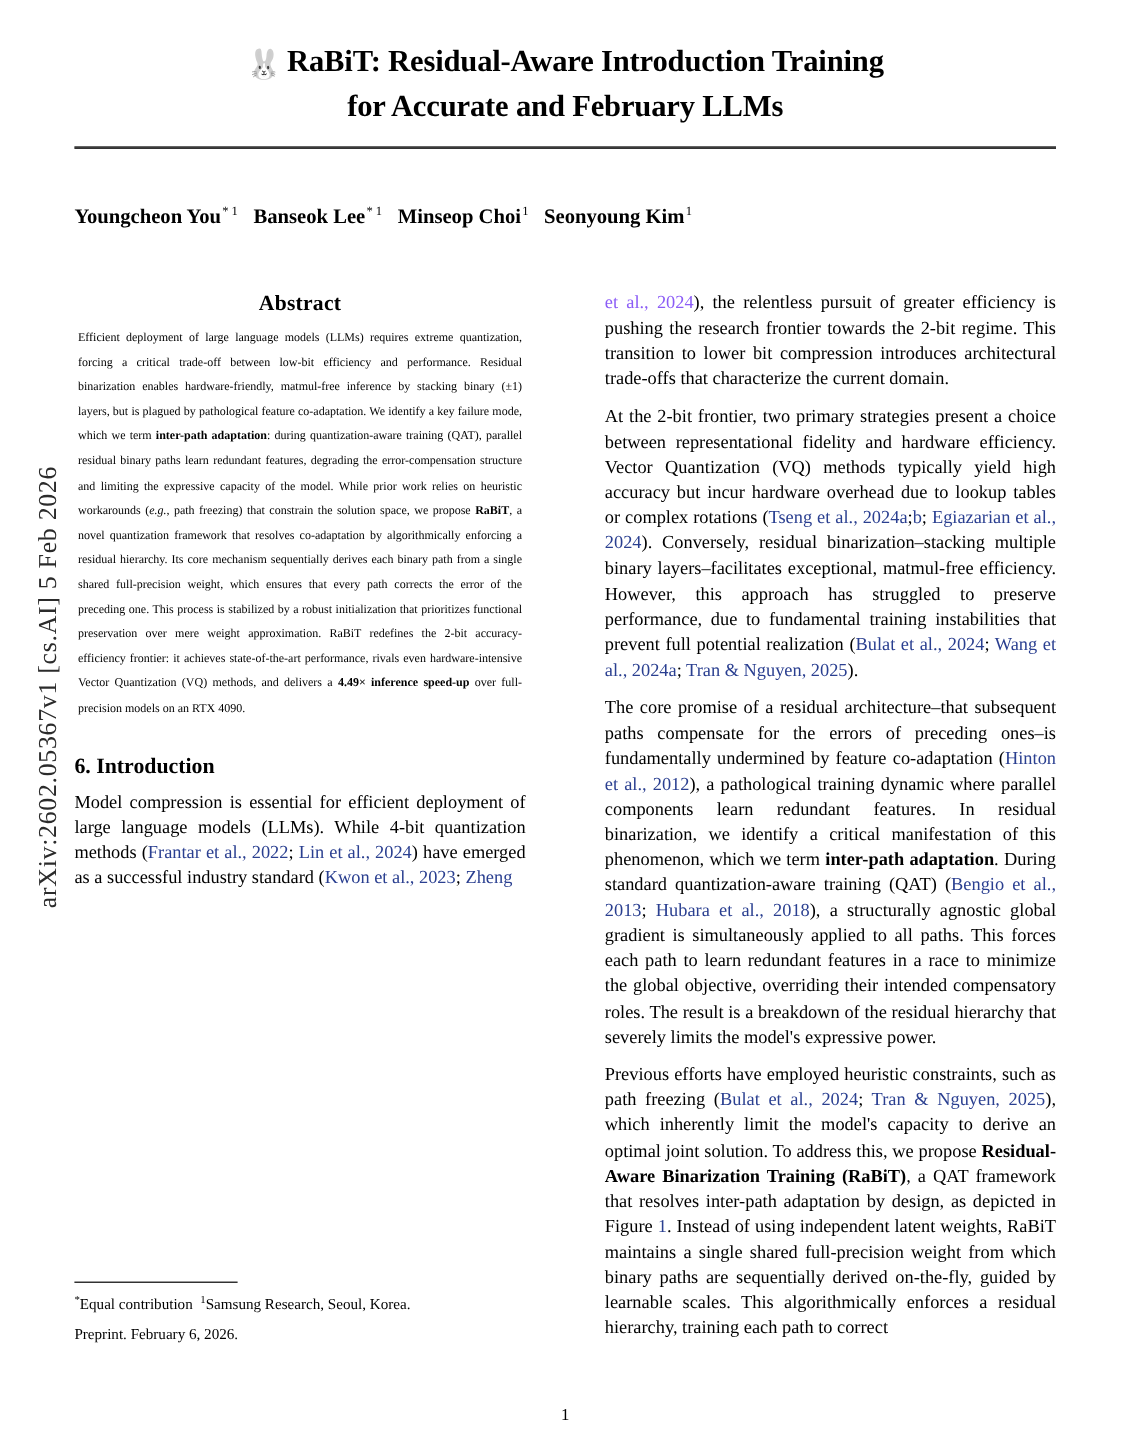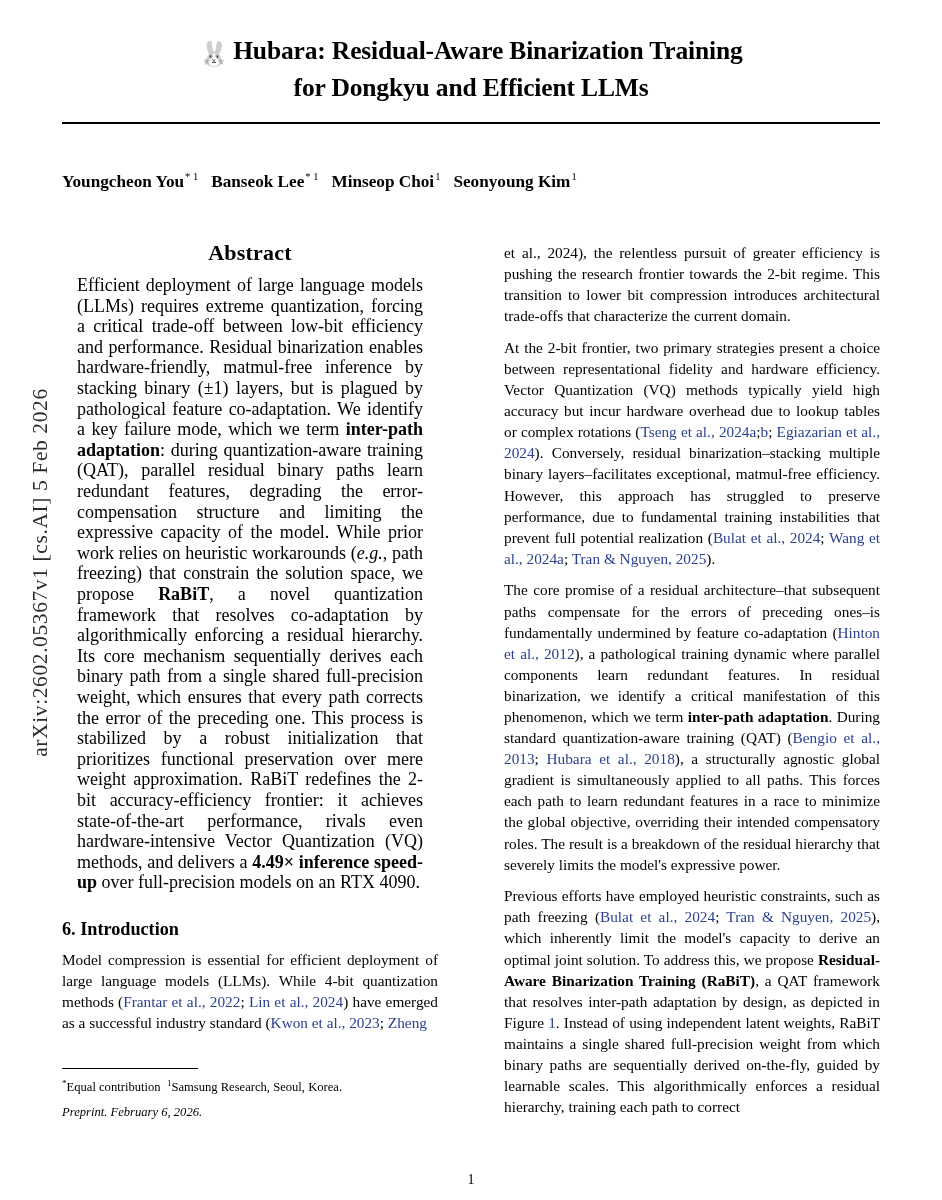--- a/index.html
+++ b/index.html
@@ -115,28 +115,28 @@
     text-align: justify;
     text-justify: inter-word;
     hyphens: manual;
   }
   #col-left  { left: 0px; }
   #col-right { left: 442px; }
 
   h2.abstract-head {
     margin: 0 0 9px 0;
     text-align: center;
-    font-size: 22px;
+    font-size: 18px;
     font-weight: bold;
     letter-spacing: 0.2px;
   }
   .abstract-body {
-    margin: 12px;
+    margin: 0;
     padding: 0 3px;
-    font-size: 18px;
+    font-size: 10px;
     line-height: 20.6px;
     text-align: justify;
   }
   h2.section-head {
     margin: 26px 0 9px 0;
     font-size: 18.2px;
     font-weight: bold;
     text-align: left;
   }
   p.para {
@@ -154,64 +154,64 @@
     font-size: 12.6px;
     line-height: 17.4px;
   }
   #footnote-rule {
     width: 136px;
     border-top: 1.2px solid #000;
     margin-bottom: 6px;
   }
   #footnotes p { margin: 0 0 2px 0; text-align: left; }
   #footnotes sup { font-size: 9px; vertical-align: super; }
-  #fn-preprint { font-style: italic; margin-top: 7px !important; }
+  #fn-preprint { margin-top: 7px !important; }
 
   
   #page-number {
     position: absolute;
     left: 0;
     top: 1172px;
     width: 818px;
     text-align: center;
     font-size: 14px;
   }
 </style>
 </head>
 <body>
 
 <div id="arxiv-stamp">arXiv:2602.05367v1  [cs.AI]  5 Feb 2026</div>
 
 <div id="page">
 
   <div id="title-block">
     <div id="title-line1">
-      <span class="bunny">🐰</span><span>Hubara: Residual-Aware Binarization Training</span>
+      <span class="bunny">🐰</span><span>RaBiT: Residual-Aware Introduction Training</span>
     </div>
-    <div id="title-line2">for Dongkyu and Efficient LLMs</div>
+    <div id="title-line2">for Accurate and February LLMs</div>
   </div>
 
   <div class="rule-top"></div>
 
   <div id="authors-block">
     <div id="authors-row-1"><span class="author">Youngcheon You<sup class="mark">* 1</sup></span><span class="author">Banseok Lee<sup class="mark">* 1</sup></span><span class="author">Minseop Choi<sup class="mark">1</sup></span><span class="author">Seonyoung Kim<sup class="mark">1</sup></span></div>
   </div>
 
   <div id="columns">
 
     <div class="col" id="col-left">
       <h2 class="abstract-head">Abstract</h2>
       <p class="abstract-body" id="abstract-body">Efficient deployment of large language models (LLMs) requires extreme quantization, forcing a critical trade-off between low-bit efficiency and performance. Residual binarization enables hardware-friendly, matmul-free inference by stacking binary (±1) layers, but is plagued by pathological feature co-adaptation. We identify a key failure mode, which we term <b>inter-path adaptation</b>: during quantization-aware training (QAT), parallel residual binary paths learn redundant features, degrading the error-compensation structure and limiting the expressive capacity of the model. While prior work relies on heuristic workarounds (<i>e.g.</i>, path freezing) that constrain the solution space, we propose <b>RaBiT</b>, a novel quantization framework that resolves co-adaptation by algorithmically enforcing a residual hierarchy. Its core mechanism sequentially derives each binary path from a single shared full-precision weight, which ensures that every path corrects the error of the preceding one. This process is stabilized by a robust initialization that prioritizes functional preservation over mere weight approximation. RaBiT redefines the 2-bit accuracy-efficiency frontier: it achieves state-of-the-art performance, rivals even hardware-intensive Vector Quantization (VQ) methods, and delivers a <b>4.49× inference speed-up</b> over full-precision models on an RTX 4090.</p>
 
       <h2 class="section-head">6. Introduction</h2>
       <p class="para" id="intro-p0">Model compression is essential for efficient deployment of large language models (LLMs). While 4-bit quantization methods (<a class="cite" style="color: rgb(42, 63, 144); cursor: pointer;">Frantar et al., 2022</a>; <a class="cite" style="color: rgb(42, 63, 144); cursor: pointer;">Lin et al., 2024</a>) have emerged as a successful industry standard (<a class="cite" style="color: rgb(42, 63, 144); cursor: pointer;">Kwon et al., 2023</a>; <a class="cite" style="color: rgb(42, 63, 144); cursor: pointer;">Zheng</a></p>
     </div>
 
     <div class="col" id="col-right">
-      <p class="para" id="intro-p0b"><a class="cite" style="color: #000000; cursor: pointer; margin-top: 12px;">et al., 2024</a>), the relentless pursuit of greater efficiency is pushing the research frontier towards the 2-bit regime. This transition to lower bit compression introduces architectural trade-offs that characterize the current domain.</p>
+      <p class="para" id="intro-p0b"><a class="cite" style="color: #8b5cf6; cursor: pointer; margin-top: 12px;">et al., 2024</a>), the relentless pursuit of greater efficiency is pushing the research frontier towards the 2-bit regime. This transition to lower bit compression introduces architectural trade-offs that characterize the current domain.</p>
       <p class="para" id="intro-p1">At the 2-bit frontier, two primary strategies present a choice between representational fidelity and hardware efficiency. Vector Quantization (VQ) methods typically yield high accuracy but incur hardware overhead due to lookup tables or complex rotations (<a class="cite" style="color: rgb(42, 63, 144); cursor: pointer;">Tseng et al., 2024a</a>;<a class="cite" style="color: rgb(42, 63, 144); cursor: pointer;">b</a>; <a class="cite" style="color: rgb(42, 63, 144); cursor: pointer;">Egiazarian et al., 2024</a>). Conversely, residual binarization–stacking multiple binary layers–facilitates exceptional, matmul-free efficiency. However, this approach has struggled to preserve performance, due to fundamental training instabilities that prevent full potential realization (<a class="cite" style="color: rgb(42, 63, 144); cursor: pointer;">Bulat et al., 2024</a>; <a class="cite" style="color: rgb(42, 63, 144); cursor: pointer;">Wang et al., 2024a</a>; <a class="cite" style="color: rgb(42, 63, 144); cursor: pointer;">Tran &amp; Nguyen, 2025</a>).</p>
       <p class="para" id="intro-p2">The core promise of a residual architecture–that subsequent paths compensate for the errors of preceding ones–is fundamentally undermined by feature co-adaptation (<a class="cite" style="color: rgb(42, 63, 144); cursor: pointer;">Hinton et al., 2012</a>), a pathological training dynamic where parallel components learn redundant features. In residual binarization, we identify a critical manifestation of this phenomenon, which we term <b>inter-path adaptation</b>. During standard quantization-aware training (QAT) (<a class="cite" style="color: rgb(42, 63, 144); cursor: pointer;">Bengio et al., 2013</a>; <a class="cite" style="color: rgb(42, 63, 144); cursor: pointer;">Hubara et al., 2018</a>), a structurally agnostic global gradient is simultaneously applied to all paths. This forces each path to learn redundant features in a race to minimize the global objective, overriding their intended compensatory roles. The result is a breakdown of the residual hierarchy that severely limits the model's expressive power.</p>
       <p class="para" id="intro-p3">Previous efforts have employed heuristic constraints, such as path freezing (<a class="cite" style="color: rgb(42, 63, 144); cursor: pointer;">Bulat et al., 2024</a>; <a class="cite" style="color: rgb(42, 63, 144); cursor: pointer;">Tran &amp; Nguyen, 2025</a>), which inherently limit the model's capacity to derive an optimal joint solution. To address this, we propose <b>Residual-Aware Binarization Training (RaBiT)</b>, a QAT framework that resolves inter-path adaptation by design, as depicted in Figure <a class="cite" style="color: rgb(42, 63, 144); cursor: pointer;">1</a>. Instead of using independent latent weights, RaBiT maintains a single shared full-precision weight from which binary paths are sequentially derived on-the-fly, guided by learnable scales. This algorithmically enforces a residual hierarchy, training each path to correct</p>
     </div>
   </div>
 
   <div id="footnotes">
     <div id="footnote-rule"></div>
     <p id="fn-equal"><sup>*</sup>Equal contribution &nbsp;<sup>1</sup>Samsung Research, Seoul, Korea.</p>
     <p id="fn-preprint">Preprint. February 6, 2026.</p>

